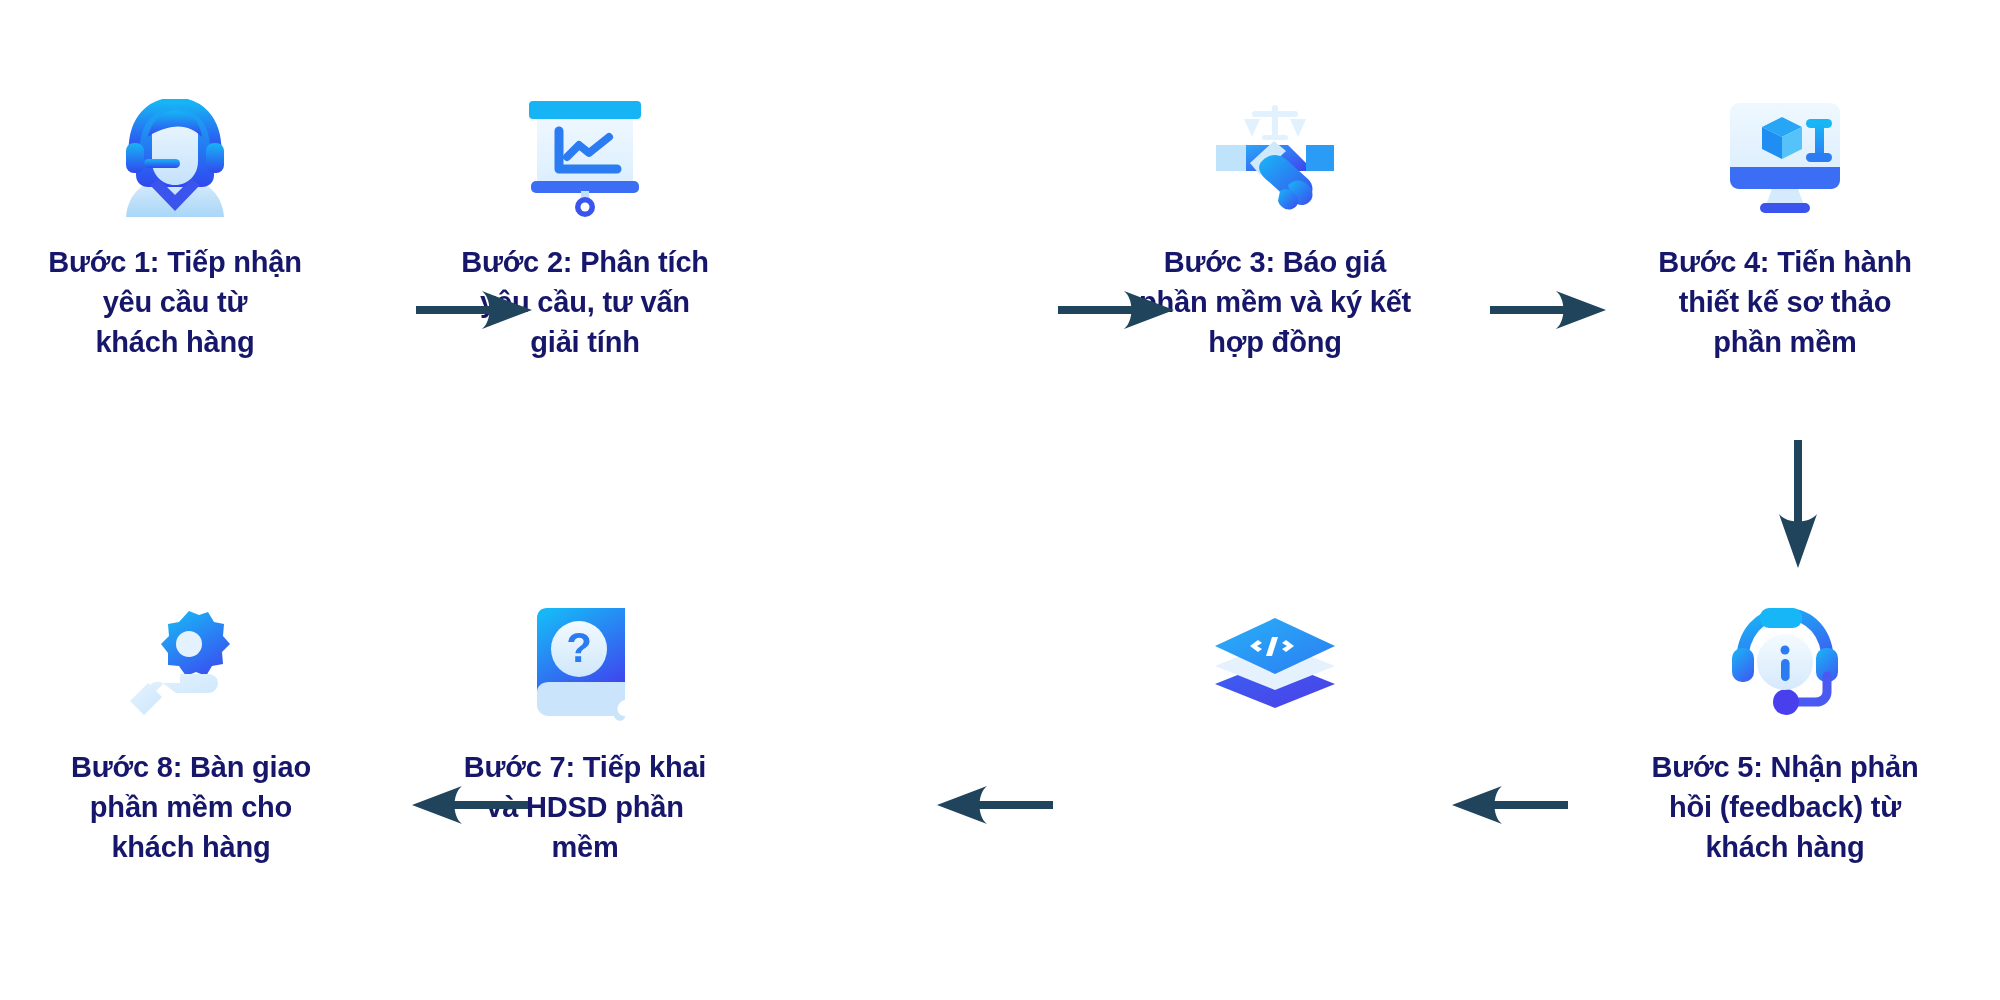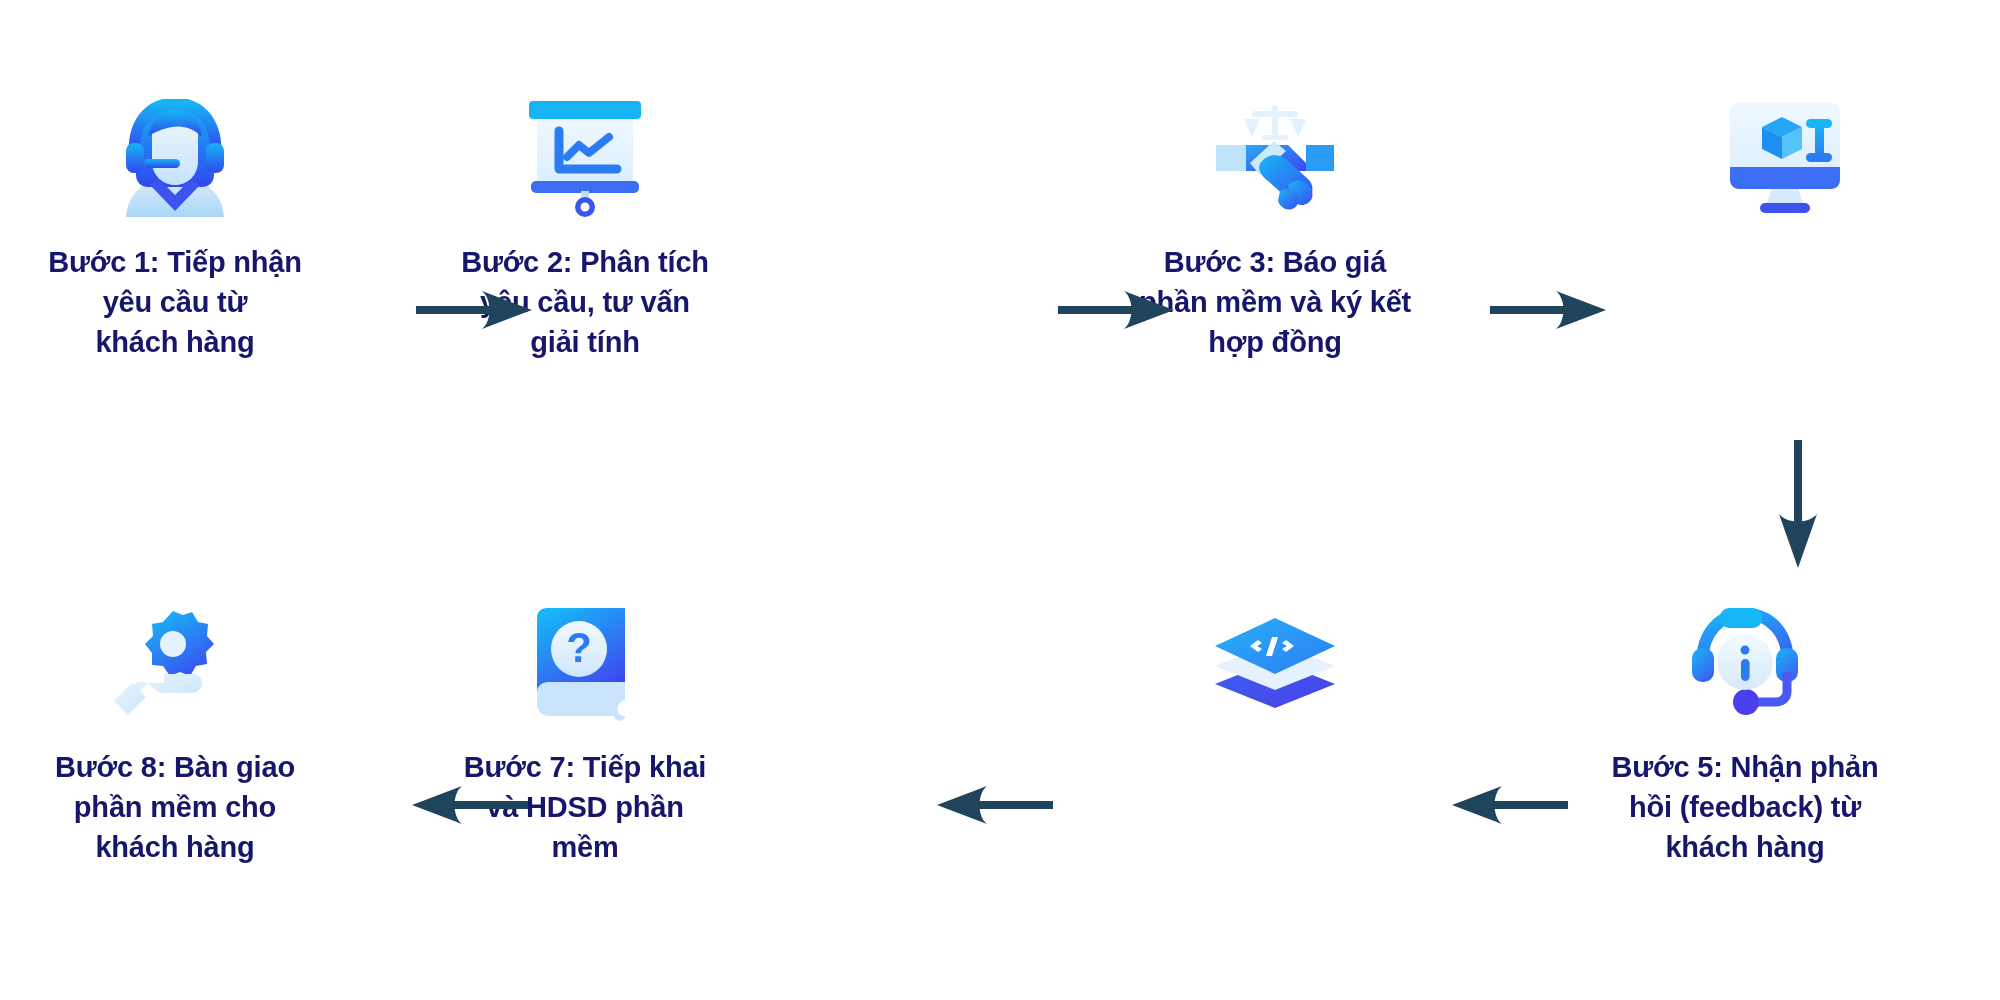--- a/index.html
+++ b/index.html
@@ -46,24 +46,24 @@
 
   
   .row-top  { top: 95px; }
   .row-bot  { top: 605px; }
 
   .col1 { left: 10px; }
   .col2 { left: 420px; }
   .col3 { left: 1110px; }
   .col4 { left: 1620px; }
 
-  .col1b { left: 10px; }
+  .col1b { left: 26px; }
   .col2b { left: 420px; }
   .col3b { left: 1110px; }
-  .col4b { left: 1580px; }
+  .col4b { left: 1620px; }
 
   
   .row-bot .icon-wrap { height: 120px; }
 
   
   .arrow-h, .arrow-v {
     position: absolute;
   }
   .arrow-h svg, .arrow-v svg { display: block; }
 
@@ -216,20 +216,23 @@
 
         <path d="M38 28 L58 18 L78 28 L58 38 Z" fill="#27a6f7"></path>
         <path d="M38 28 L58 38 L58 60 L38 50 Z" fill="#1f8ef3"></path>
         <path d="M78 28 L58 38 L58 60 L78 50 Z" fill="#55c2fa"></path>
 
         <rect x="82" y="20" width="26" height="9" rx="4.5" fill="#19b6f6"></rect>
         <rect x="91" y="24" width="9" height="36" rx="4" fill="url(#g4b)"></rect>
         <rect x="82" y="54" width="26" height="9" rx="4.5" fill="#2b7cf2"></rect>
       </svg>
     </div>
+    <div class="step-label">Bước 4: Tiến hành
+thiết kế sơ thảo
+phần mềm</div>
   </div>
 
   <div class="step row-bot col1b">
     <div class="icon-wrap">
       <svg width="126" height="112" viewBox="0 0 126 112">
         <defs>
           <linearGradient id="g8a" x1="0.2" y1="0" x2="0.8" y2="1">
             <stop offset="0" stop-color="#19b6f6"></stop>
               <stop offset="1" stop-color="#3a4cf0"></stop>
           </linearGradient>

